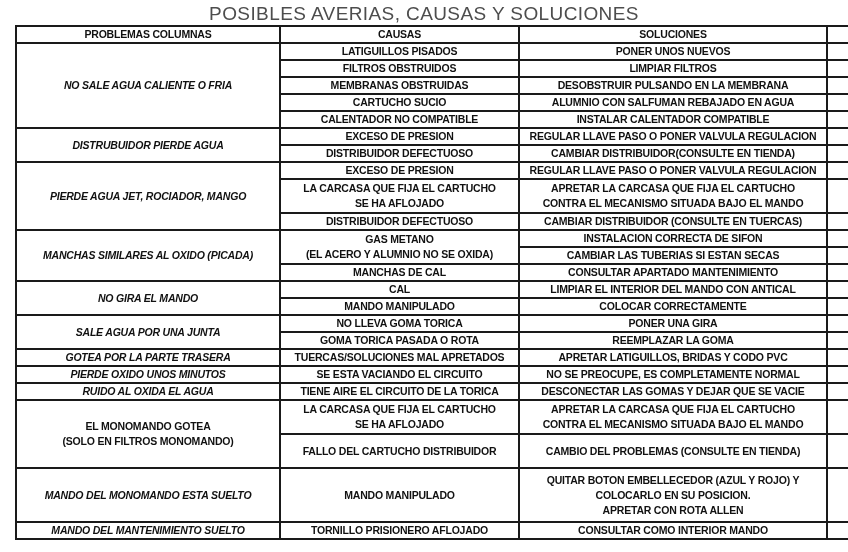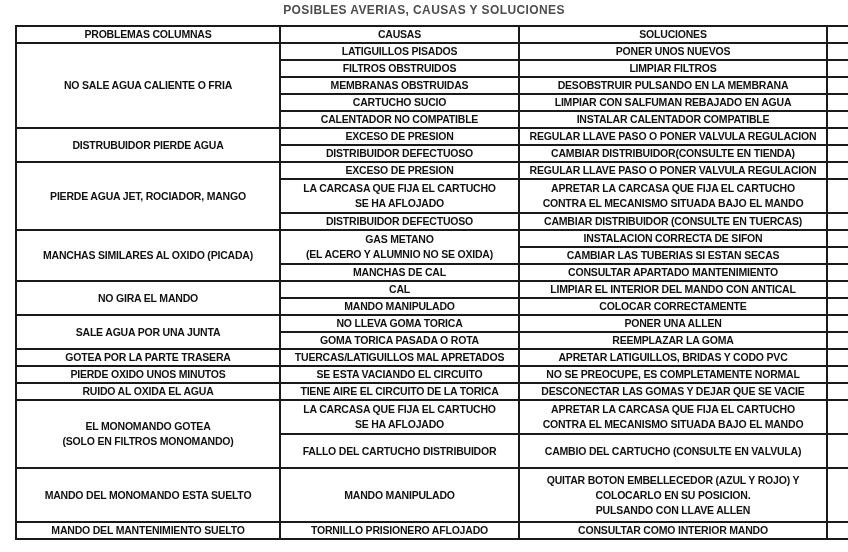--- a/index.html
+++ b/index.html
@@ -2,34 +2,34 @@
 <html><head>
 <meta charset="utf-8">
 <style>
   html,body { margin:0; padding:0; }
   body {
     width:848px; height:552px; background:#ffffff; overflow:hidden;
     position:relative; font-family:"Liberation Sans", sans-serif;
   }
   .title {
     position:absolute; top:3px; left:0; width:848px; text-align:center;
-    font-weight:bold; font-size:12px; letter-spacing:0.4px; color:#4d4d4d;
+    font-weight:normal; font-size:19px; letter-spacing:0.4px; color:#4d4d4d;
   }
   table.fault-table {
     position:absolute; left:15px; top:25px;
     border-collapse:collapse; table-layout:fixed; width:871px;
   }
   .fault-table th, .fault-table td {
     border:2px solid #1a1a1a; padding:0 2px;
     text-align:center; vertical-align:middle;
     font-weight:bold; font-size:10.5px; line-height:15px;
     letter-spacing:-0.2px; color:#111111;
     overflow:hidden; white-space:nowrap;
   }
-  .fault-table td.wrap { white-space:normal; }
+  .fault-table td.wrap { white-space:normal;font-style:italic; }
   .fault-table thead tr { height:16px; }
   tr.r17 { height:17px; }
   tr.r34 { height:34px; }
   tr.r54 { height:54px; }
   td.cut { border-right:none; }
 </style>
 </head>
 <body>
 
 <div class="title">POSIBLES AVERIAS, CAUSAS Y SOLUCIONES</div>
@@ -62,21 +62,21 @@
       <td>LIMPIAR FILTROS</td>
       <td class="cut"></td>
     </tr>
     <tr class="r17">
       <td>MEMBRANAS OBSTRUIDAS</td>
       <td>DESOBSTRUIR PULSANDO EN LA MEMBRANA</td>
       <td class="cut"></td>
     </tr>
     <tr class="r17">
       <td>CARTUCHO SUCIO</td>
-      <td>LIMPIAR CON SALFUMAN REBAJADO EN AGUA</td>
+      <td>ALUMNIO CON SALFUMAN REBAJADO EN AGUA</td>
       <td class="cut"></td>
     </tr>
     <tr class="r17">
       <td>CALENTADOR NO COMPATIBLE</td>
       <td>INSTALAR CALENTADOR COMPATIBLE</td>
       <td class="cut"></td>
     </tr>
 
     <tr class="r17">
       <td rowspan="2" class="wrap">DISTRUBUIDOR PIERDE AGUA</td>
@@ -140,32 +140,32 @@
     </tr>
     <tr class="r17">
       <td>MANDO MANIPULADO</td>
       <td>COLOCAR CORRECTAMENTE</td>
       <td class="cut"></td>
     </tr>
 
     <tr class="r17">
       <td rowspan="2" class="wrap">SALE AGUA POR UNA JUNTA</td>
       <td>NO LLEVA GOMA TORICA</td>
-      <td>PONER UNA ALLEN</td>
+      <td>PONER UNA GIRA</td>
       <td class="cut"></td>
     </tr>
     <tr class="r17">
       <td>GOMA TORICA PASADA O ROTA</td>
       <td>REEMPLAZAR LA GOMA</td>
       <td class="cut"></td>
     </tr>
 
     <tr class="r17">
       <td class="wrap">GOTEA POR LA PARTE TRASERA</td>
-      <td>TUERCAS/LATIGUILLOS MAL APRETADOS</td>
+      <td>TUERCAS/SOLUCIONES MAL APRETADOS</td>
       <td>APRETAR LATIGUILLOS, BRIDAS Y CODO PVC</td>
       <td class="cut"></td>
     </tr>
 
     <tr class="r17">
       <td class="wrap">PIERDE OXIDO UNOS MINUTOS</td>
       <td>SE ESTA VACIANDO EL CIRCUITO</td>
       <td>NO SE PREOCUPE, ES COMPLETAMENTE NORMAL</td>
       <td class="cut"></td>
     </tr>
@@ -187,31 +187,31 @@
         <div>SE HA AFLOJADO</div>
       </td>
       <td>
         <div>APRETAR LA CARCASA QUE FIJA EL CARTUCHO</div>
         <div>CONTRA EL MECANISMO SITUADA BAJO EL MANDO</div>
       </td>
       <td class="cut"></td>
     </tr>
     <tr class="r34">
       <td>FALLO DEL CARTUCHO DISTRIBUIDOR</td>
-      <td>CAMBIO DEL CARTUCHO (CONSULTE EN VALVULA)</td>
+      <td>CAMBIO DEL PROBLEMAS (CONSULTE EN TIENDA)</td>
       <td class="cut"></td>
     </tr>
 
     <tr class="r54">
       <td class="wrap">MANDO DEL MONOMANDO ESTA SUELTO</td>
       <td>MANDO MANIPULADO</td>
       <td>
         <div>QUITAR BOTON EMBELLECEDOR (AZUL Y ROJO) Y</div>
         <div>COLOCARLO EN SU POSICION.</div>
-        <div>PULSANDO CON LLAVE ALLEN</div>
+        <div>APRETAR CON ROTA ALLEN</div>
       </td>
       <td class="cut"></td>
     </tr>
 
     <tr class="r17">
       <td class="wrap">MANDO DEL MANTENIMIENTO SUELTO</td>
       <td>TORNILLO PRISIONERO AFLOJADO</td>
       <td>CONSULTAR COMO INTERIOR MANDO</td>
       <td class="cut"></td>
     </tr>

